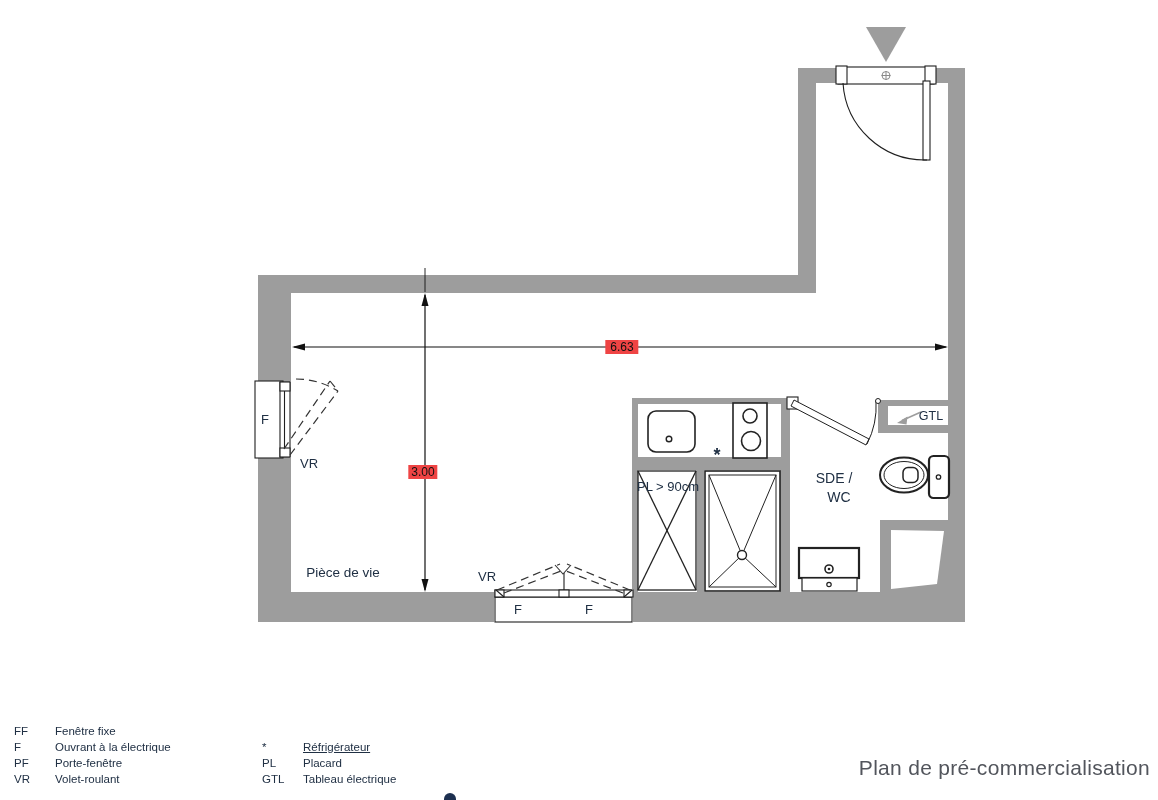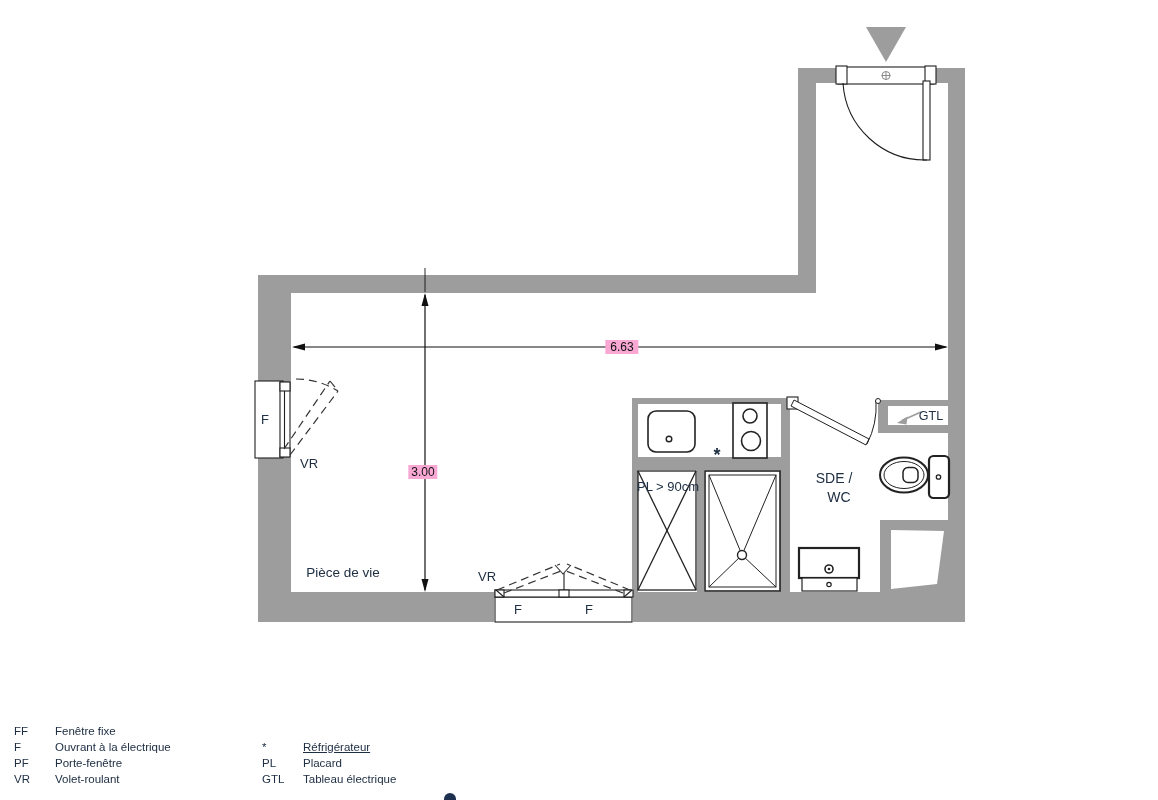--- a/index.html
+++ b/index.html
@@ -2,21 +2,21 @@
 <html><head>
 <meta charset="utf-8">
 <style>
   html,body{margin:0;padding:0;background:#ffffff;}
   #canvas{position:relative;width:1158px;height:800px;background:#ffffff;overflow:hidden;
           font-family:"Liberation Sans", sans-serif;}
   #linework{position:absolute;left:0;top:0;}
   .lbl{position:absolute;color:#203044;white-space:nowrap;transform:translate(-50%,-50%);}
   .lbl13{font-size:13px;}
   .lbl14{font-size:14px;}
-  .dim{position:absolute;color:#111111;font-size:12px;background:#f9a8d4;
+  .dim{position:absolute;color:#111111;font-size:12px;background:#ef4444;
        padding:0 5px;transform:translate(-50%,-50%);white-space:nowrap;}
   .star{position:absolute;color:#203044;font-size:18px;font-weight:bold;transform:translate(-50%,-30%);}
   #legend{position:absolute;left:0;top:0;width:500px;color:#203044;font-size:11.5px;}
   .leg-row{position:absolute;white-space:nowrap;}
   .leg-abbr{display:inline-block;width:41px;}
   #title{position:absolute;right:8px;top:756px;font-size:21px;color:#52555c;letter-spacing:.3px;}
   #logo-fragment{position:absolute;left:444px;top:793px;width:12px;height:7px;
                  background:#1d3050;border-radius:6px 6px 0 0;}
 </style>
 </head>
@@ -193,16 +193,17 @@
       <span class="leg-abbr">*</span><span>Réfrigérateur</span>
     </div>
     <div class="leg-row" style="left:262px;top:757px;">
       <span class="leg-abbr">PL</span><span>Placard</span>
     </div>
     <div class="leg-row" style="left:262px;top:773px;">
       <span class="leg-abbr">GTL</span><span>Tableau électrique</span>
     </div>
   </div>
 
+  <div id="title">Plan de pré-commercialisation</div>
 
   <div id="logo-fragment"></div>
 
 </div>
 
 </body></html>

